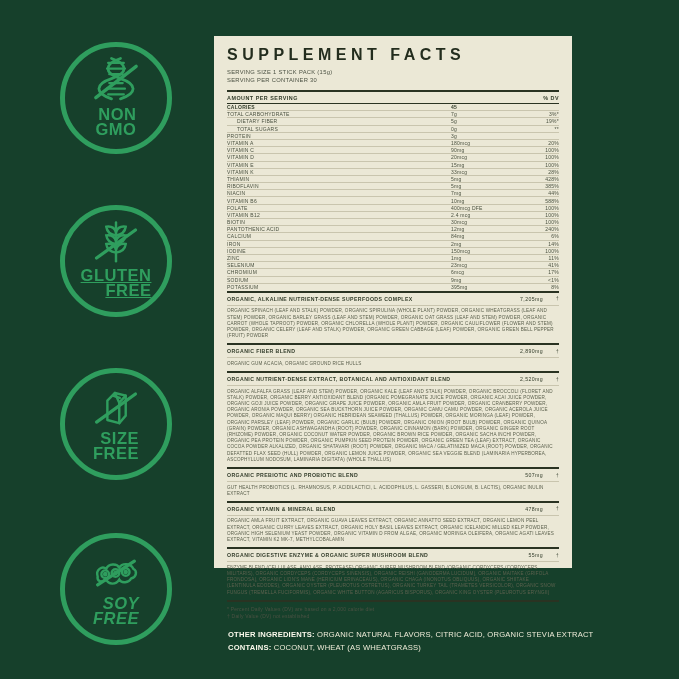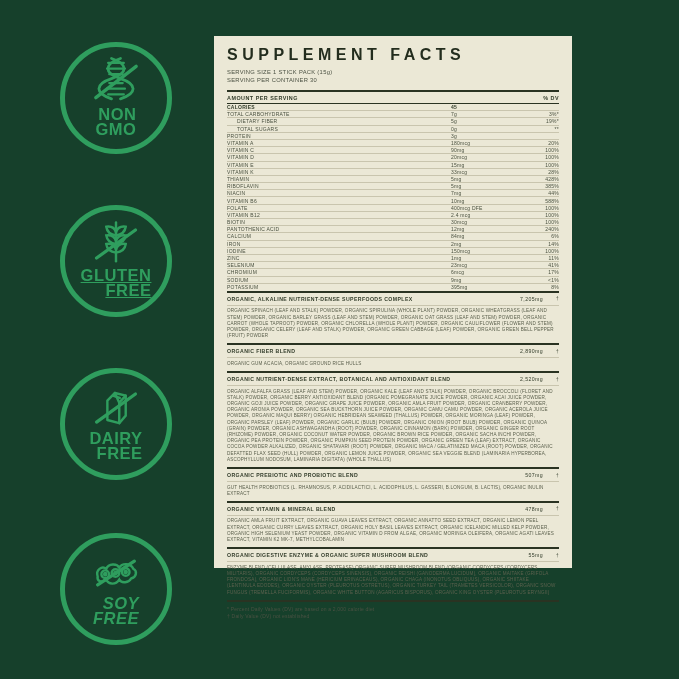--- a/index.html
+++ b/index.html
@@ -110,21 +110,21 @@
 
 <div class="badge b3">
   <svg width="58" height="54" viewBox="0 0 100 100" fill="none" stroke="#2f9e5e" stroke-width="4.5" stroke-linecap="round" stroke-linejoin="round">
     <path d="M48,24 L34,38 L34,74 L56,80 L56,42 Z"></path>
     <path d="M48,24 L68,29 L68,66 L56,80"></path>
     <path d="M56,42 L68,29"></path>
     <path d="M44,29 L57,33"></path>
     <path d="M14,78 L86,26" stroke-width="6"></path>
   </svg>
   <div class="badge-text">
-    <span>DAIRY</span><br>
+    <span>SIZE</span><br>
     <span>FREE</span>
   </div>
 </div>
 
 <div class="badge b4">
   <svg width="60" height="54" viewBox="0 0 100 100" fill="none" stroke="#2f9e5e" stroke-width="4.5" stroke-linecap="round">
     <path d="M16,58 C12,46 24,38 32,44 C36,34 52,34 56,42 C62,32 78,34 82,44 C90,48 88,60 78,62 C74,70 60,72 56,64 C50,74 36,74 32,64 C24,70 14,68 16,58 Z"></path>
     <circle cx="30" cy="54" r="7"></circle>
     <circle cx="49" cy="52" r="7"></circle>
     <circle cx="68" cy="50" r="7"></circle>
@@ -335,13 +335,15 @@
       </div>
     </div>
 
   <div class="foot">
     <div>* Percent Daily Values (DV) are based on a 2,000 calorie diet</div>
     <div>† Daily Value (DV) not established</div>
   </div>
 </div>
 
 <div class="bottom">
+  <div><b>OTHER INGREDIENTS:</b><span> ORGANIC NATURAL FLAVORS, CITRIC ACID, ORGANIC STEVIA EXTRACT</span></div>
+  <div><b>CONTAINS:</b><span> COCONUT, WHEAT (AS WHEATGRASS)</span></div>
 </div>
 
 </body></html>

